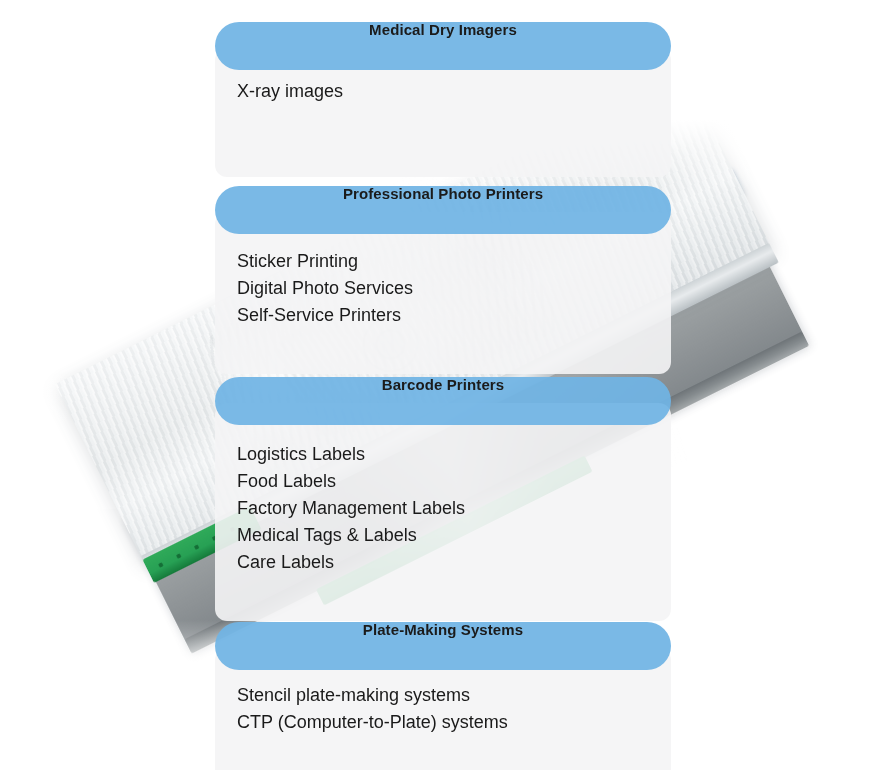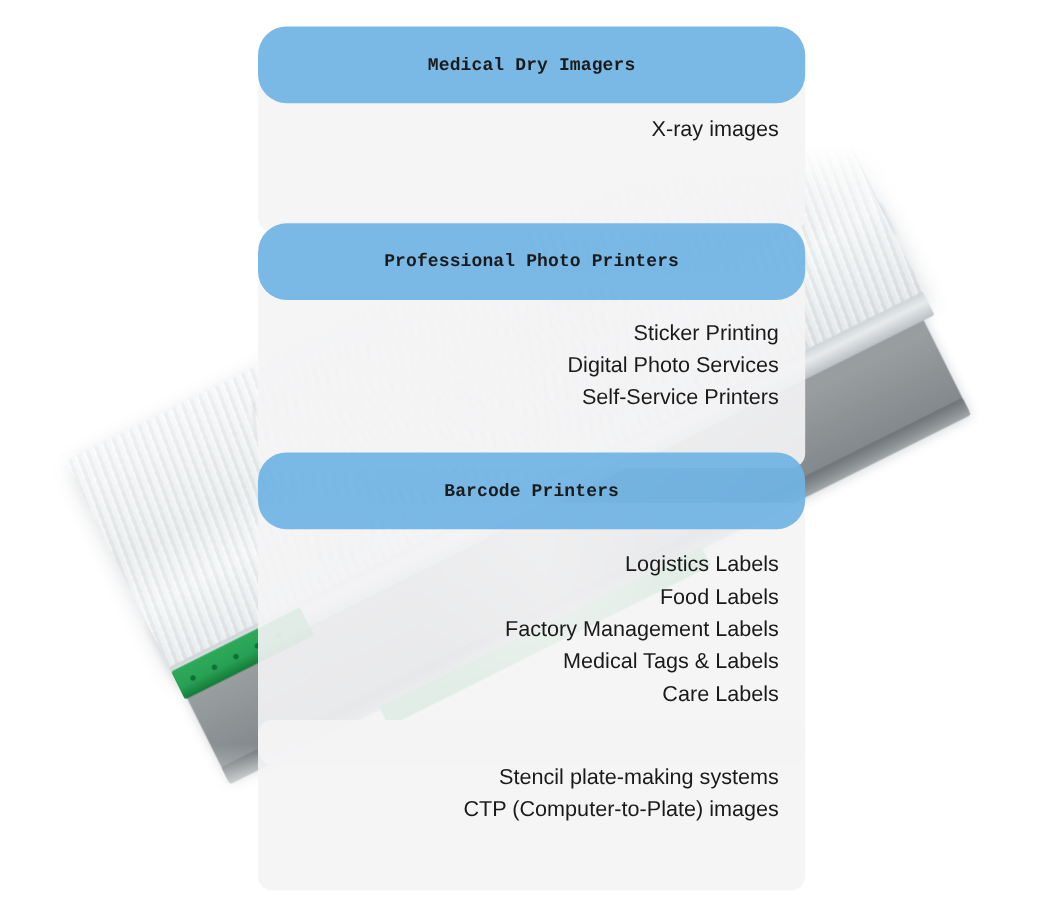--- a/index.html
+++ b/index.html
@@ -210,44 +210,42 @@
     width: 885px;
     height: 770px;
   }
   .card {
     position: absolute;
     left: 215px;
     width: 456px;
   }
   .card-header {
     position: relative;
-    height: 64px;
+    height: 48px;
     border-radius: 24px;
     background: rgba(112,180,228,.93);
     display: flex;
-    align-items: center;
     justify-content: center;
     z-index: 3;
-    font-family: Liberation Mono, monospace;
   }
   .card-title {
     font-size: 15px;
     font-weight: bold;
     color: #1b1b1b;
     letter-spacing: .1px;
     line-height: 1;
   }
   .card-body {
     position: relative;
     margin-top: -22px;
     padding: 34px 22px 20px;
     border-radius: 12px;
     background: rgba(244,244,245,.90);
     z-index: 2;
-    text-align: right;
+    text-align: left;
   }
   .card-line {
     font-size: 18px;
     line-height: 27px;
     color: #1a1a1a;
     white-space: nowrap;
   }
 
   
   #card-0 { top: 22px;  }
@@ -316,20 +314,23 @@
       <div class="card-body">
         <div class="card-line">Logistics Labels</div>
         <div class="card-line">Food Labels</div>
         <div class="card-line">Factory Management Labels</div>
         <div class="card-line">Medical Tags &amp; Labels</div>
         <div class="card-line">Care Labels</div>
       </div>
     </div>
 
     <div class="card" id="card-3">
+      <div class="card-header">
+        <span class="card-title">Plate-Making Systems</span>
+      </div>
       <div class="card-body">
         <div class="card-line">Stencil plate-making systems</div>
-        <div class="card-line">CTP (Computer-to-Plate) images</div>
+        <div class="card-line">CTP (Computer-to-Plate) systems</div>
       </div>
     </div>
 
   </div>
 </div>
 
 </body></html>

